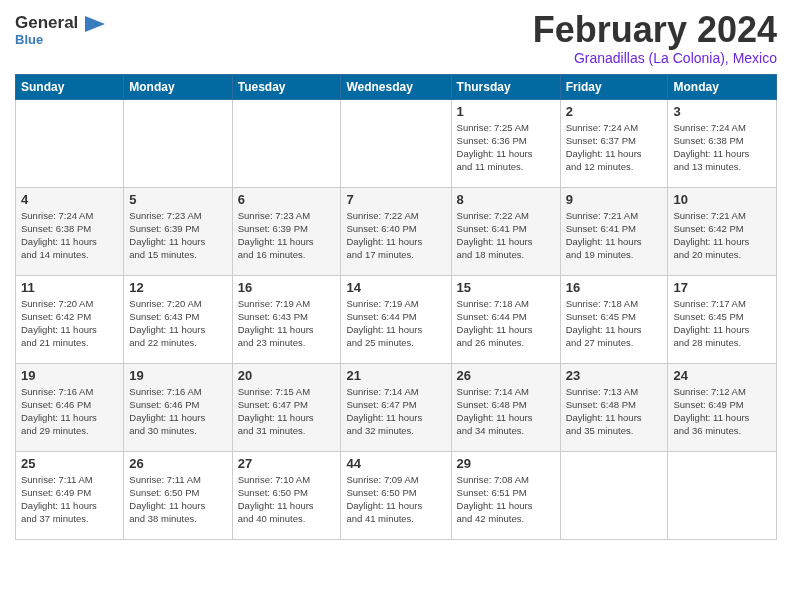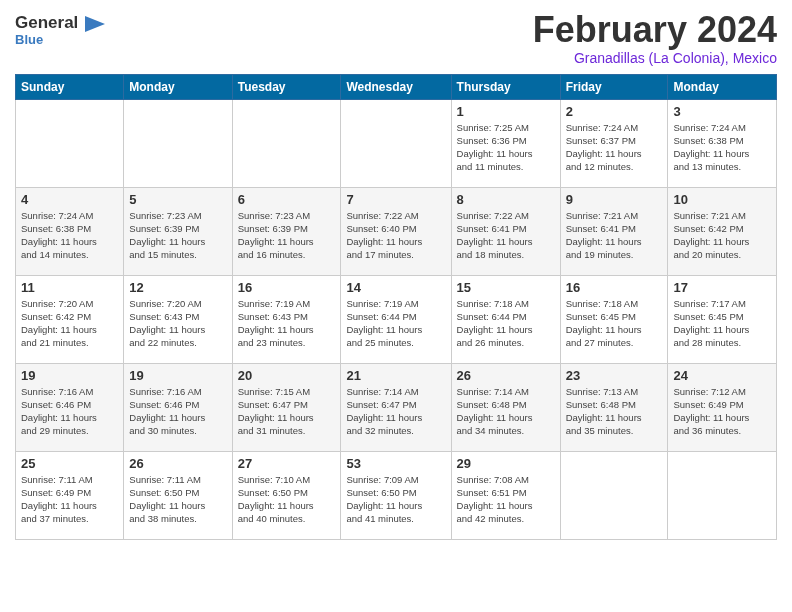--- a/index.html
+++ b/index.html
@@ -233,21 +233,21 @@
           </td>
           <td>
             <div class="day-num">26</div>
             <div class="day-info">Sunrise: 7:11 AM<br>Sunset: 6:50 PM<br>Daylight: 11 hours<br>and 38 minutes.</div>
           </td>
           <td>
             <div class="day-num">27</div>
             <div class="day-info">Sunrise: 7:10 AM<br>Sunset: 6:50 PM<br>Daylight: 11 hours<br>and 40 minutes.</div>
           </td>
           <td>
-            <div class="day-num">53</div>
+            <div class="day-num">44</div>
             <div class="day-info">Sunrise: 7:09 AM<br>Sunset: 6:50 PM<br>Daylight: 11 hours<br>and 41 minutes.</div>
           </td>
           <td>
             <div class="day-num">29</div>
             <div class="day-info">Sunrise: 7:08 AM<br>Sunset: 6:51 PM<br>Daylight: 11 hours<br>and 42 minutes.</div>
           </td>
           <td class="empty-cell"></td>
           <td class="empty-cell"></td>
         </tr>
       </tbody>

